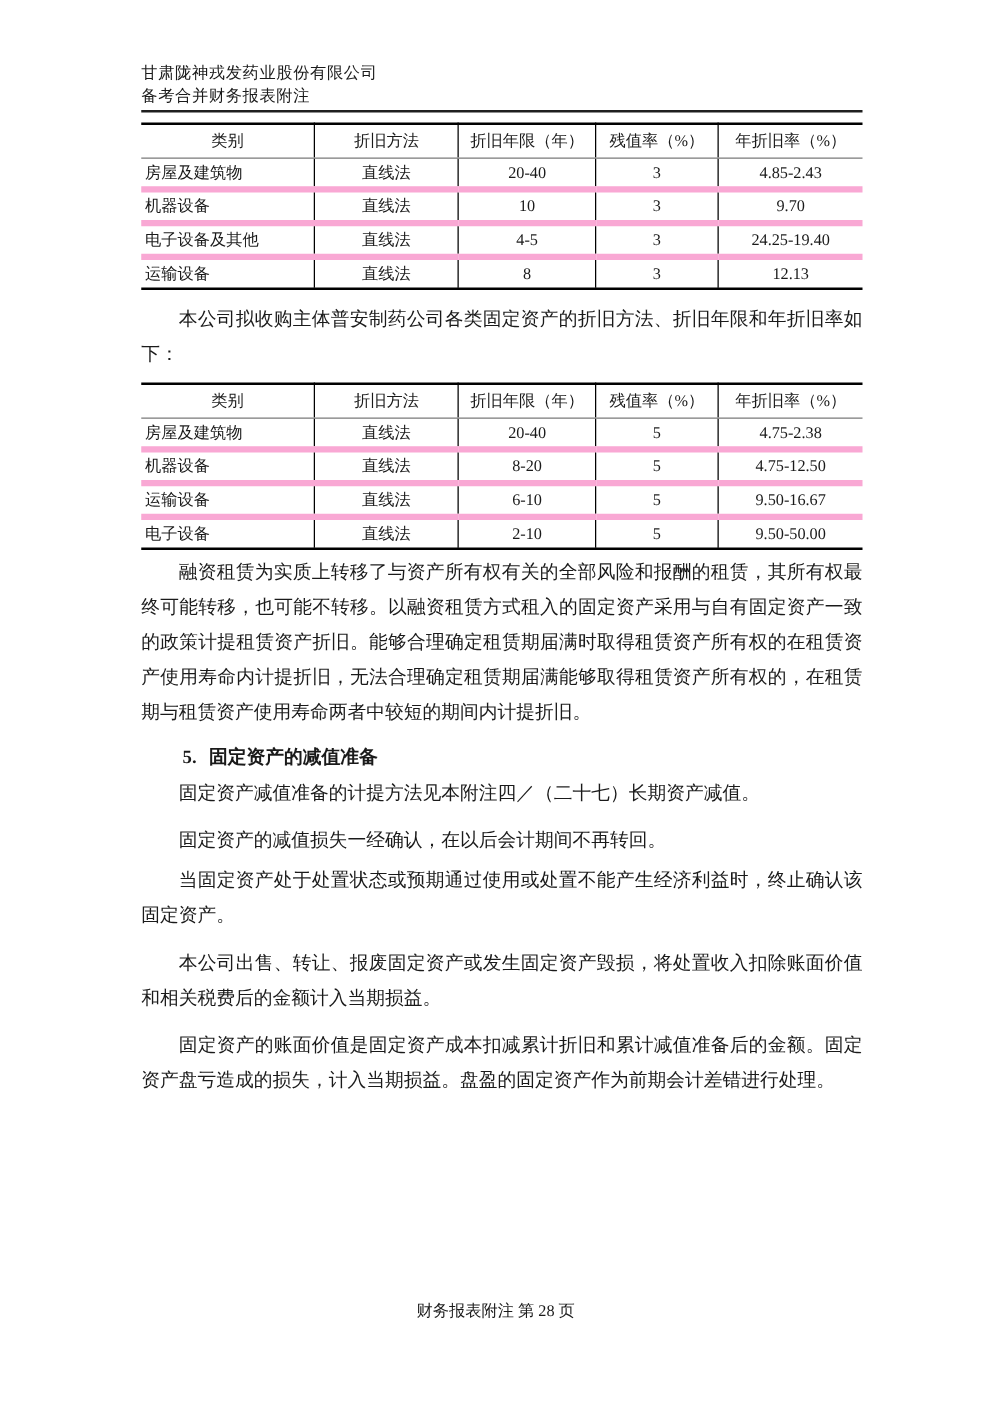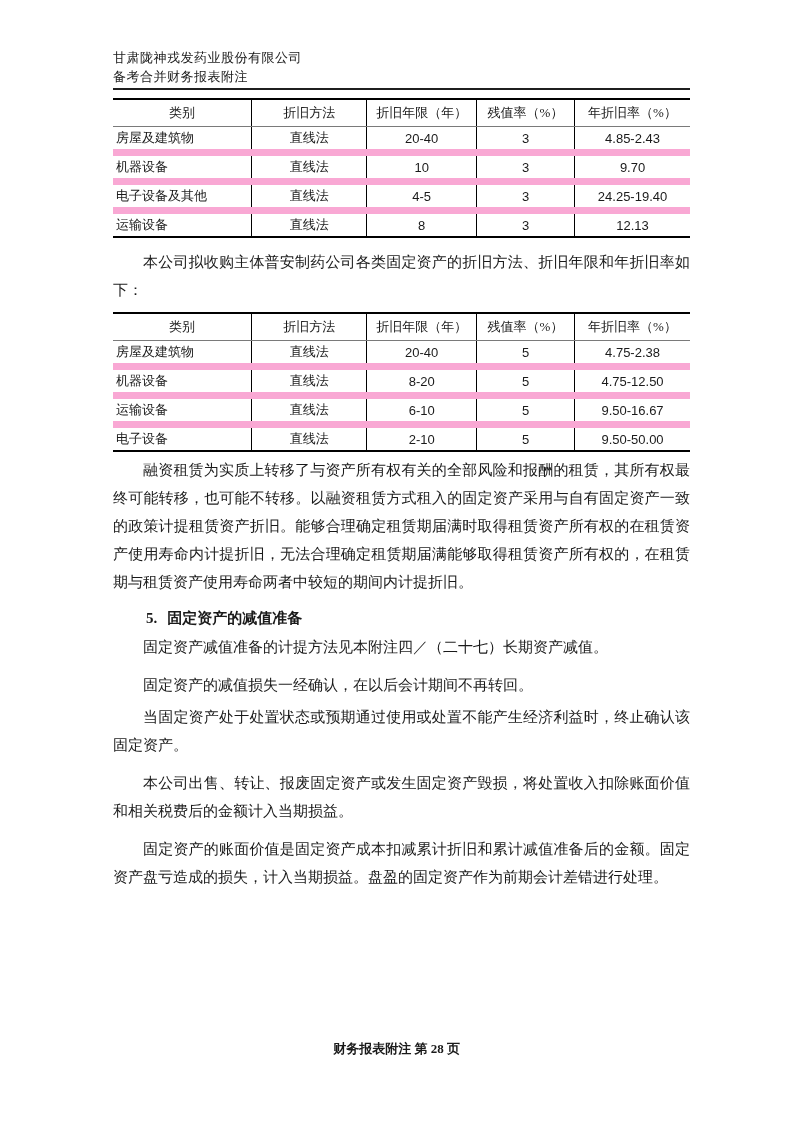--- a/index.html
+++ b/index.html
@@ -31,30 +31,30 @@
     border-collapse:collapse;
     margin-top:8px;
     font-size:13px;
     border-top:2px solid #000;
     border-bottom:2px solid #000;
   }
   table.dep th {
     font-weight:normal; height:26px; text-align:center;
     border-bottom:1px solid #7a7a7a; padding:0 2px;
   }
-  table.dep td { height:22px; text-align:center; padding:0 2px; }
-  table.dep tbody tr:not(:first-child) td { border-top:7px solid #f9a8d4; }
+  table.dep td { height:22px; text-align:center; padding:0 2px;font-family:Liberation Serif, serif; }
+  table.dep tbody tr:not(:first-child) td { border-top:5px solid #f9a8d4; }
   table.dep th:not(:first-child),
   table.dep td:not(:first-child) { border-left:1px solid #000; }
   table.dep td.cat { text-align:left; padding-left:3px; }
   .num { font-family:"Liberation Sans","DejaVu Sans",sans-serif; font-size:13px; }
 
   .footer {
     position:absolute; left:0; top:1040px; width:793px;
-    text-align:center; font-size:13px; color:#1a1a1a;font-weight:bold;
+    text-align:center; font-size:13px; color:#1a1a1a;
   }
 </style>
 </head>
 <body>
 
 <div class="page">
 
   <div class="doc-header">
     <div>甘肃陇神戎发药业股份有限公司</div>
     <div>备考合并财务报表附注</div>

